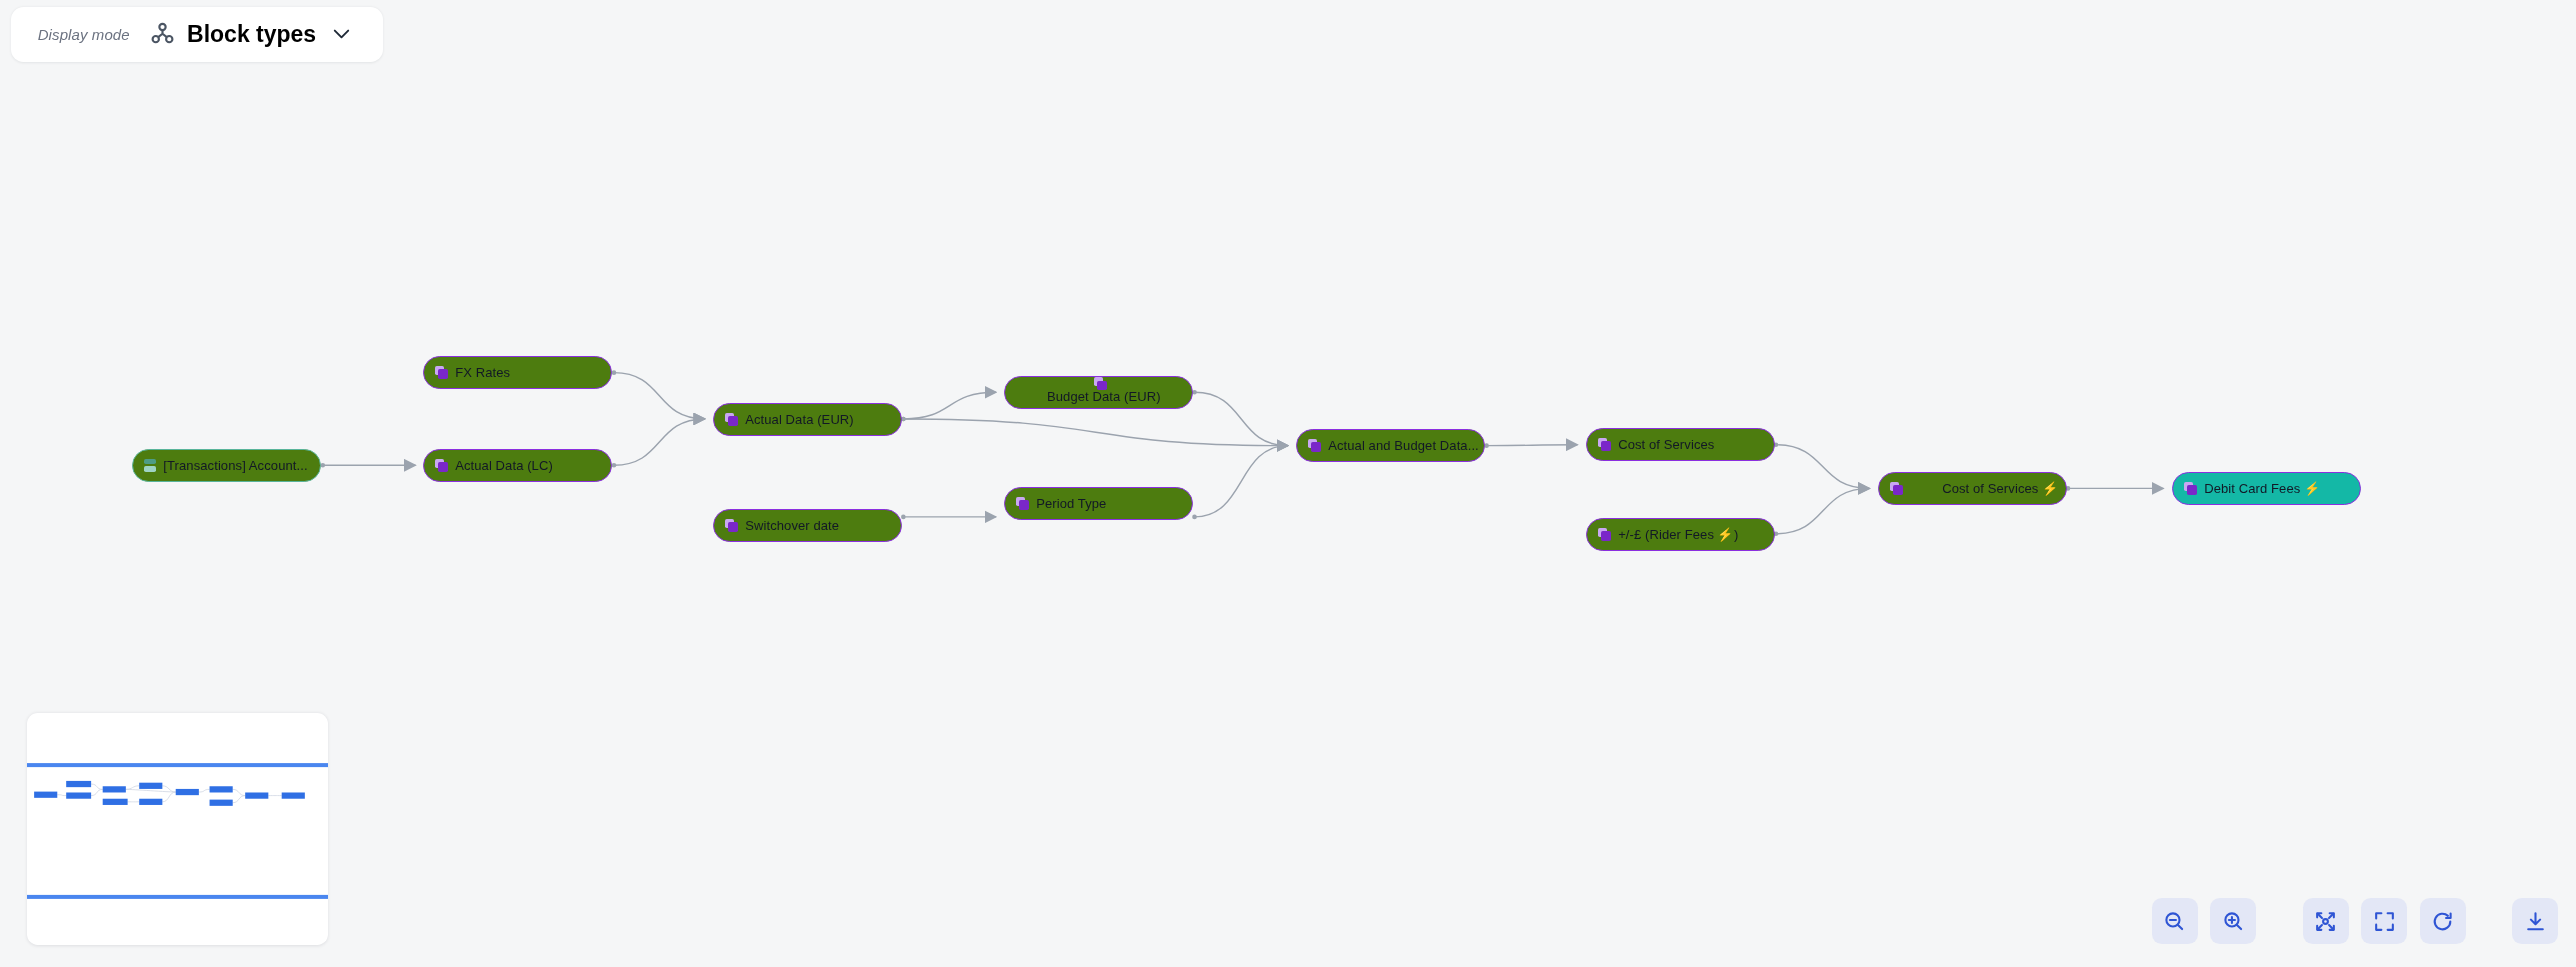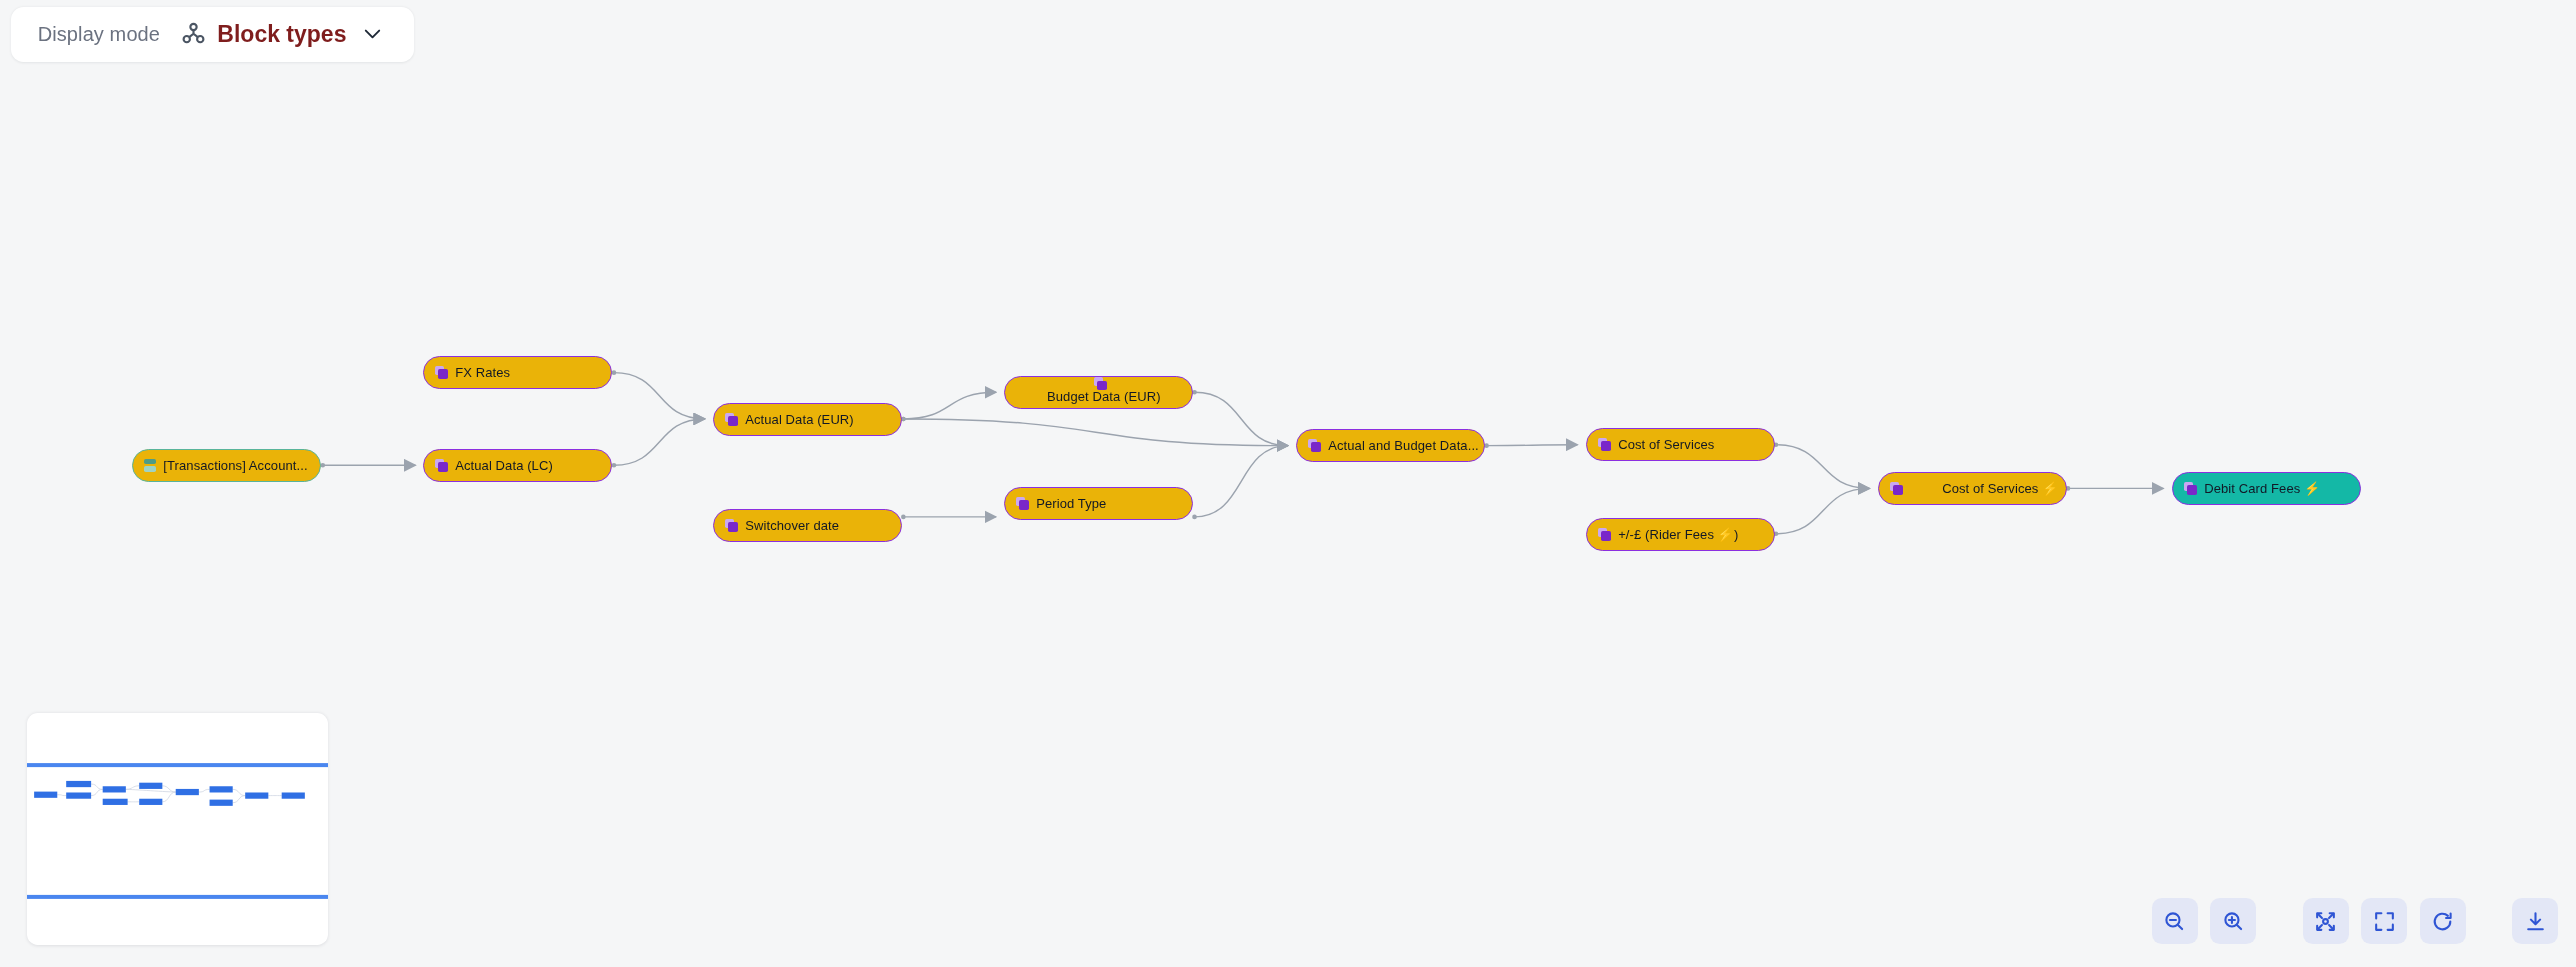--- a/index.html
+++ b/index.html
@@ -15,40 +15,40 @@
     position:absolute;left:10.7px;top:7.1px;
     height:55px;
     display:flex;align-items:center;
     background:#ffffff;
     border-radius:12.5px;
     padding:0 30px 0 27px;
     box-shadow:0 0.9px 2.7px rgba(16,24,40,.08);
     z-index:40;
   }
   #display-mode-bar .dm-label{
-    font-size:20px;color:#6b7280;letter-spacing:0.1px;
-    margin-right:19.6px;white-space:nowrap;
+    font-size:15px;color:#6b7280;letter-spacing:0.1px;
+    margin-right:19.6px;white-space:nowrap;font-style:italic;
   }
   #display-mode-bar .dm-value{
-    font-size:23px;color:#7f1d1d;font-weight:bold;white-space:nowrap;
+    font-size:23px;color:#000000;font-weight:bold;white-space:nowrap;
   }
   .graph-icon{margin-right:10.7px;display:block;}
   .chev{margin-left:14.3px;display:block;}
 
   
   #canvas{position:absolute;inset:0;}
   #edge-layer{position:absolute;left:0;top:0;width:2576px;height:967px;}
 
   .node{
     position:absolute;
     display:flex;align-items:center;
     box-sizing:border-box;
     height:33px;
     border-radius:17px;
-    background:#eab308;
+    background:#4d7c0f;
     border:1.8px solid #8b2fe0;
     padding-left:10.7px;
     white-space:nowrap;
     z-index:10;
   }
   .node.teal{border-color:#59b49a;}
   .node.filled{background:#14b8a6;}
   .node .nlabel{
     font-size:13px;color:#121826;line-height:1;
     letter-spacing:0.1px;

